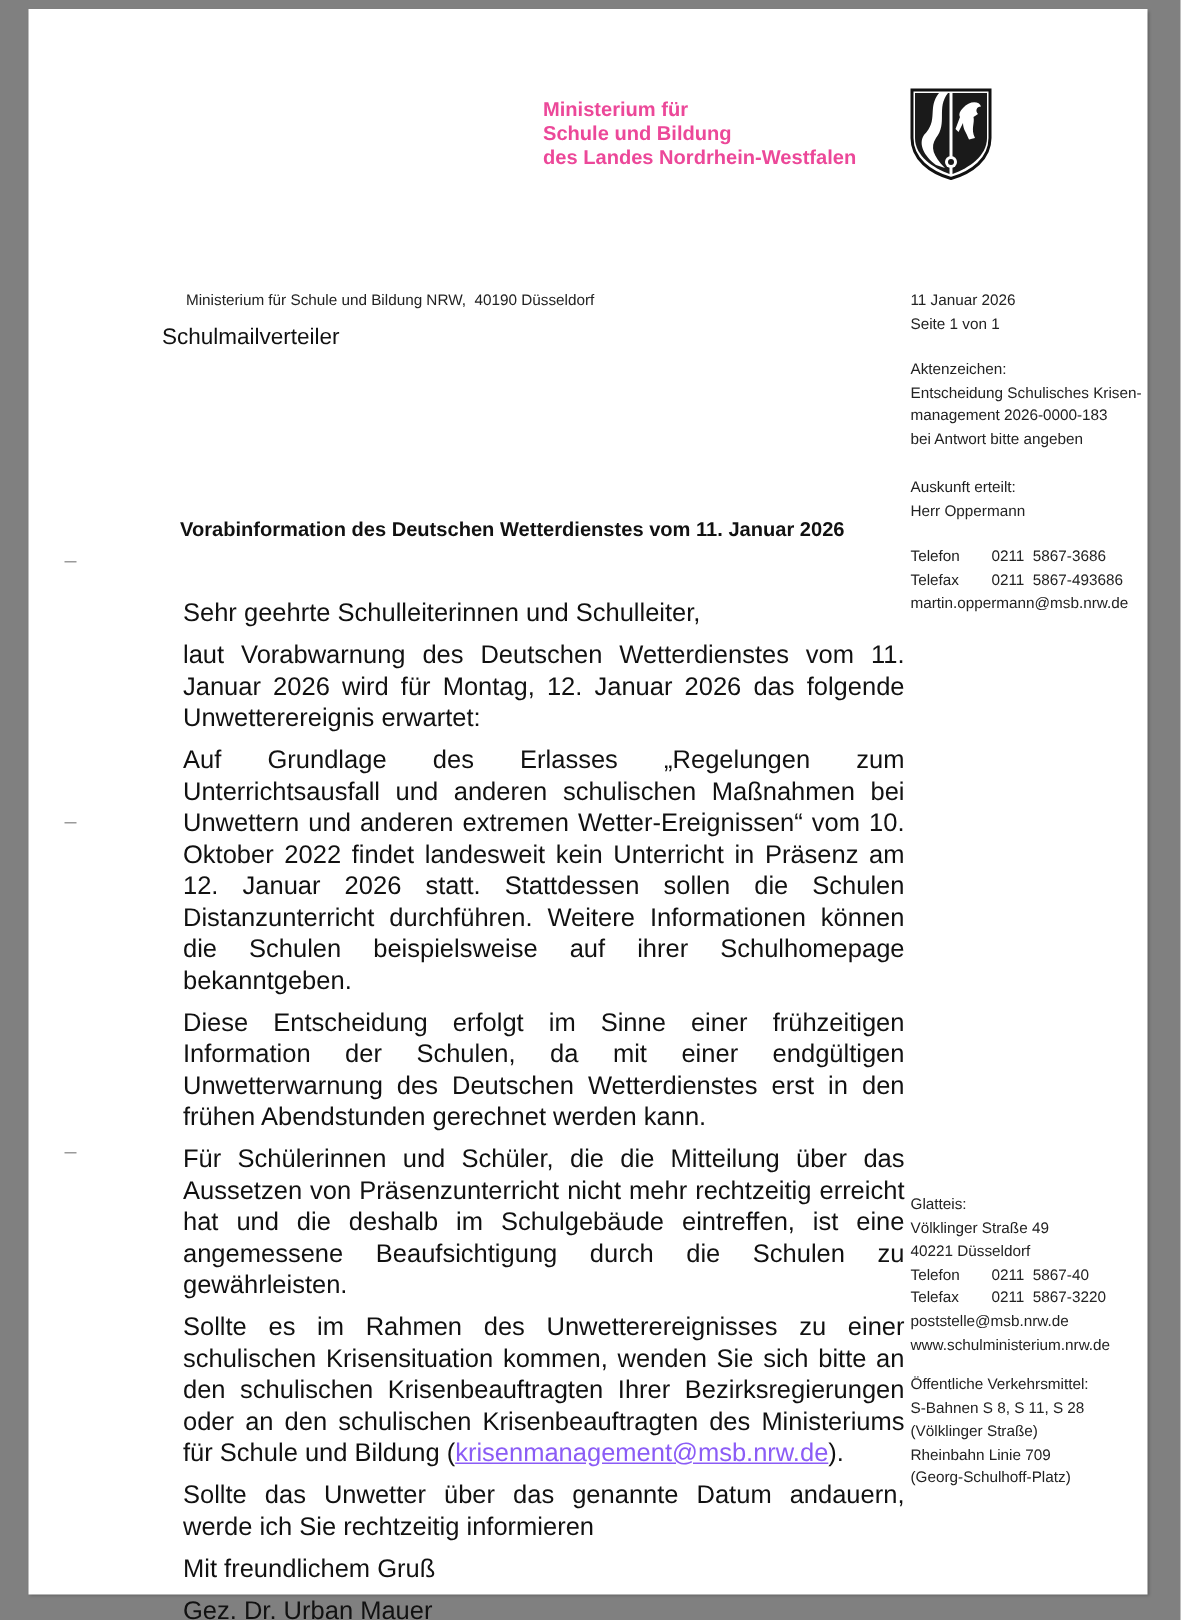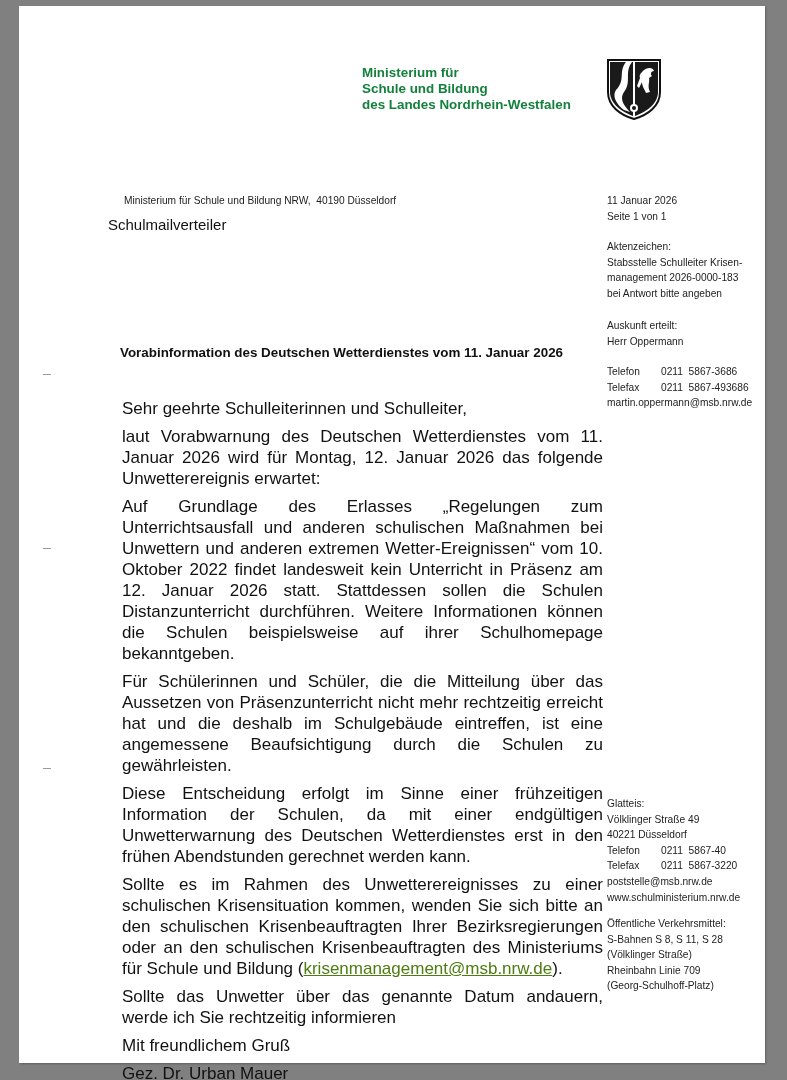--- a/index.html
+++ b/index.html
@@ -17,41 +17,41 @@
     width: 746px; height: 1057px;
     background: #ffffff;
     box-shadow: 1px 1px 2px rgba(0,0,0,0.25);
   }
   .abs { position: absolute; }
   .fold { position: absolute; left: 24px; width: 8px; height: 1px; background: #9a9a9a; }
 
   .ministry {
     left: 343px; top: 59px;
     font-size: 13.4px; font-weight: bold; line-height: 16px;
-    color: #15803d;
+    color: #ec4899;
   }
   .crest { left: 587px; top: 52px; width: 56px; height: 62px; }
 
   .sender-line { left: 85px; top: 188px; font-size: 10.2px; line-height: 13px; color: #222; white-space: pre; margin-left: 20px; }
   .recipient { left: 89px; top: 210px; font-size: 15px; line-height: 18px; }
 
   .sidebar { left: 588px; font-size: 10.2px; line-height: 15.6px; color: #222; }
   .sidebar .row { white-space: nowrap; }
   .sidebar .lbl { display: inline-block; width: 54px; }
 
   .subject { left: 101px; top: 338px; font-size: 13.4px; font-weight: bold; line-height: 18px; }
 
   .body {
     left: 103px; top: 392px; width: 481px;
     font-size: 17px; line-height: 21px; color: #111;
   }
   .body p { margin: 0 0 7px 0; text-align: justify; hyphens: manual; }
   .body p.nojust { text-align: left; }
   .body p.center { text-align: center; }
-  .body a { color: #4d7c0f; }
+  .body a { color: #8b5cf6; }
 </style>
 </head>
 <body>
 
 <div class="page">
 
   <div class="fold" style="top:368px"></div>
   <div class="fold" style="top:542px"></div>
   <div class="fold" style="top:762px"></div>
 
@@ -74,21 +74,21 @@
   </div>
 
   <div class="abs sender-line">Ministerium für Schule und Bildung NRW,  40190 Düsseldorf</div>
   <div class="abs recipient">Schulmailverteiler</div>
 
   <div class="abs sidebar" style="top:187px">
     <div class="row">11 Januar 2026</div>
     <div class="row">Seite 1 von 1</div>
     <div class="row" style="height:15px"></div>
     <div class="row">Aktenzeichen:</div>
-    <div class="row">Stabsstelle Schulleiter Krisen-</div>
+    <div class="row">Entscheidung Schulisches Krisen-</div>
     <div class="row">management 2026-0000-183</div>
     <div class="row">bei Antwort bitte angeben</div>
   </div>
 
   <div class="abs sidebar" style="top:312px">
     <div class="row">Auskunft erteilt:</div>
     <div class="row">Herr Oppermann</div>
     <div class="row" style="height:15px"></div>
     <div class="row">
       <span class="lbl">Telefon</span><span style="white-space:pre">0211  5867-3686</span>
@@ -120,20 +120,20 @@
     <div class="row">Rheinbahn Linie 709</div>
     <div class="row">(Georg-Schulhoff-Platz)</div>
   </div>
 
   <div class="abs subject">Vorabinformation des Deutschen Wetterdienstes vom 11. Januar 2026</div>
 
   <div class="abs body">
     <p class="nojust">Sehr geehrte Schulleiterinnen und Schulleiter,</p>
     <p>laut Vorabwarnung des Deutschen Wetterdienstes vom 11. Januar 2026 wird für Montag, 12. Januar 2026 das folgende Unwetterereignis erwartet:</p>
     <p>Auf Grundlage des Erlasses „Regelungen zum Unterrichtsausfall und anderen schulischen Maßnahmen bei Unwettern und anderen extremen Wetter-Ereig­nissen“ vom 10. Oktober 2022 findet landesweit kein Unterricht in Präsenz am 12. Januar 2026 statt. Stattdessen sollen die Schulen Distanzunterricht durch­führen. Weitere Informationen können die Schulen beispielsweise auf ihrer Schulhomepage bekanntgeben.</p>
+    <p>Diese Entscheidung erfolgt im Sinne einer frühzeitigen Information der Schulen, da mit einer endgültigen Unwetterwarnung des Deutschen Wetterdienstes erst in den frühen Abendstunden gerechnet werden kann.</p>
     <p>Für Schülerinnen und Schüler, die die Mitteilung über das Aussetzen von Prä­senzunterricht nicht mehr rechtzeitig erreicht hat und die deshalb im Schulge­bäude eintreffen, ist eine angemessene Beaufsichtigung durch die Schulen zu gewährleisten.</p>
-    <p>Diese Entscheidung erfolgt im Sinne einer frühzeitigen Information der Schulen, da mit einer endgültigen Unwetterwarnung des Deutschen Wetterdienstes erst in den frühen Abendstunden gerechnet werden kann.</p>
     <p><span>Sollte es im Rahmen des Unwetterereignisses zu einer schulischen Krisensitu­ation kommen, wenden Sie sich bitte an den schulischen Krisenbeauftragten Ihrer Bezirksregierungen oder an den schulischen Krisenbeauftragten des Mi­nisteriums für Schule und Bildung (</span><a href="mailto:krisenmanagement@msb.nrw.de">krisenmanagement@msb.nrw.de</a><span>).</span></p>
     <p>Sollte das Unwetter über das genannte Datum andauern, werde ich Sie recht­zeitig informieren</p>
     <p class="nojust">Mit freundlichem Gruß</p>
     <p class="nojust">Gez. Dr. Urban Mauer</p>
   </div>
 </div>
 
 </body></html>

